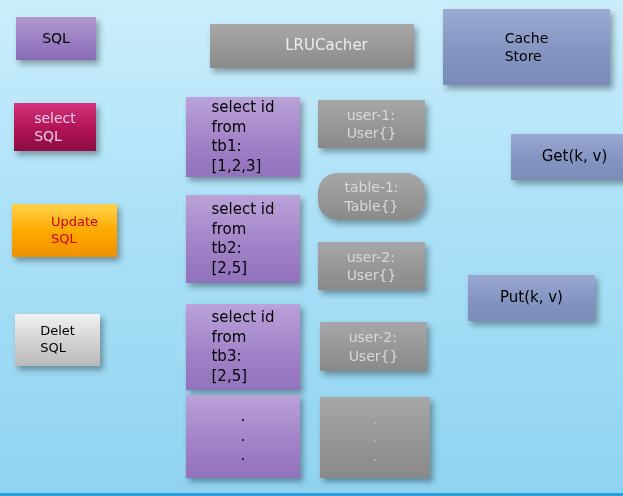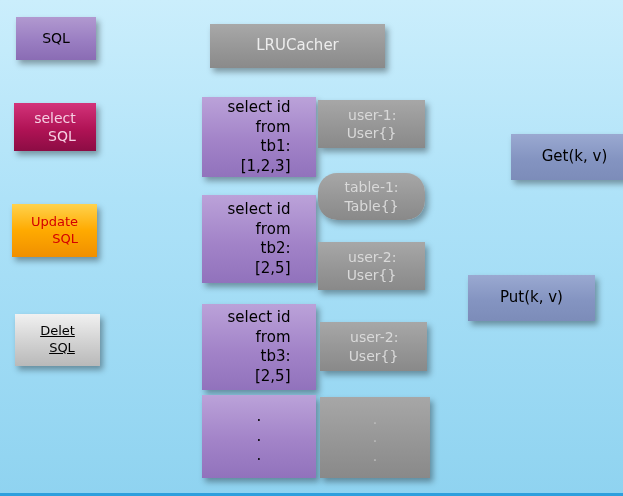--- a/index.html
+++ b/index.html
@@ -11,48 +11,48 @@
     position: relative;
     width: 623px; height: 496px;
     overflow: hidden;
     background: linear-gradient(180deg, #cbeefc 0%, #aee2f8 40%, #8fd3f0 100%);
   }
   .box {
     position: absolute;
     display: flex;
     align-items: center;
     justify-content: center;
-    text-align: right;
+    text-align: left;
     white-space: pre-line;
     color: #000;
     font-size: 14px;
     line-height: 1.3;
     box-shadow: 3px 4px 6px rgba(0,0,0,0.35);
   }
   
   .sql-src    { left: 16px;  top: 17px;  width: 80px;  height: 43px;
                 background: linear-gradient(180deg, #b199d0 0%, #9a7ec2 55%, #8a6cb4 100%); }
   .sel-src    { left: 14px;  top: 103px; width: 82px;  height: 48px;
                 background: linear-gradient(180deg, #d3337a 0%, #b01355 55%, #8c0c44 100%);
                 color: #f6cfe2; }
   .upd-src    { left: 12px;  top: 204px; width: 85px;  height: 53px;
                 background: linear-gradient(180deg, #ffd24d 0%, #ffaa00 50%, #f08f00 100%);
-                color: #d40000; font-size: 13px; }
+                color: #d40000; font-size: 13px; padding-left: 20px; }
   .del-src    { left: 15px;  top: 314px; width: 85px;  height: 52px;
                 background: linear-gradient(180deg, #f1f1f1 0%, #d4d4d4 50%, #b9b9b9 100%);
-                font-size: 13px; text-decoration: underline; }
+                font-size: 13px; }
   
   .lru        { left: 210px; top: 24px;  width: 175px; height: 44px;
                 background: linear-gradient(180deg, #a8a8a8 0%, #979797 55%, #8a8a8a 100%);
-                color: #ededed; font-size: 15px; }
+                color: #ededed; font-size: 15px; padding-left: 29px; }
   .store      { left: 443px; top: 9px;   width: 167px; height: 76px;
                 background: linear-gradient(180deg, #9cabd3 0%, #8595c2 55%, #7b8bb9 100%); }
   
   .stmt       { left: 186px; width: 114px; font-size: 15px;
-                background: linear-gradient(180deg, #bba2d9 0%, #a283c8 55%, #9172bc 100%); margin-left: 16px; }
+                background: linear-gradient(180deg, #bba2d9 0%, #a283c8 55%, #9172bc 100%); }
   .stmt1 { top: 97px;  height: 80px; }
   .stmt2 { top: 195px; height: 88px; }
   .stmt3 { top: 304px; height: 86px; }
   .stmt4 { top: 395px; height: 83px; }
   
   .entry      { left: 318px; width: 107px; font-size: 14px;
                 background: linear-gradient(180deg, #a7a7a7 0%, #969696 55%, #898989 100%);
                 color: #d9d9d9; }
   .entry1 { top: 100px; height: 48px; }
   .entry2 { top: 173px; height: 47px; border-radius: 19px; }
@@ -77,20 +77,22 @@
 
   <div class="box sql-src">SQL</div>
   <div class="box sel-src">select
 SQL</div>
   <div class="box upd-src">Update
 SQL</div>
   <div class="box del-src">Delet
 SQL</div>
 
   <div class="box lru">LRUCacher</div>
+  <div class="box store">Cache
+Store</div>
 
   <div class="box stmt stmt1">select id
 from
 tb1:
 [1,2,3]</div>
   <div class="box stmt stmt2">select id
 from
 tb2:
 [2,5]</div>
   <div class="box stmt stmt3">select id

